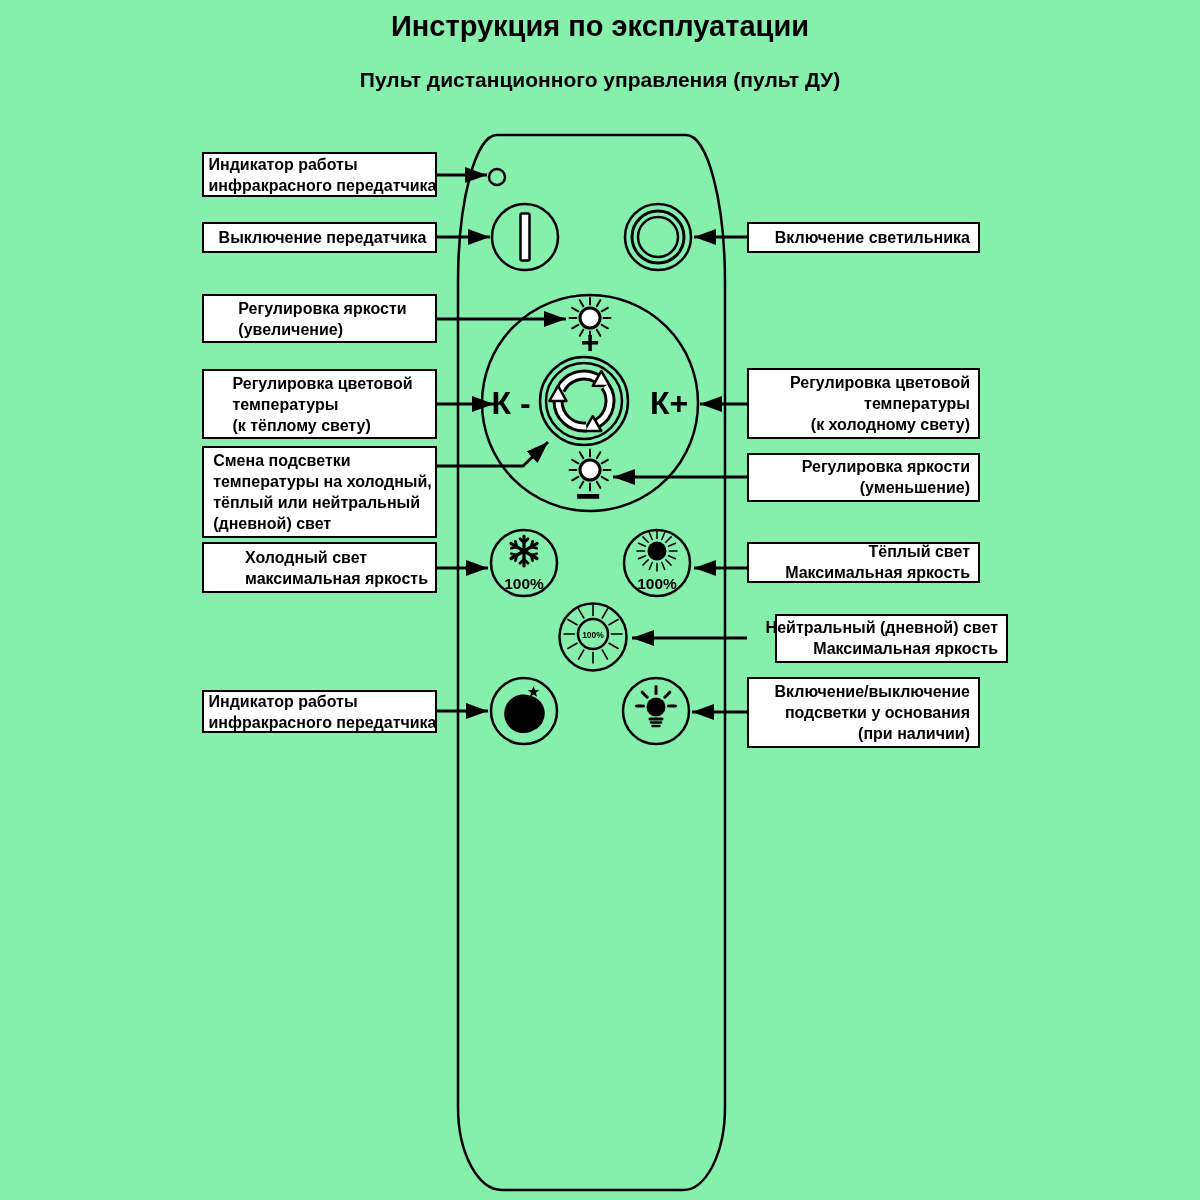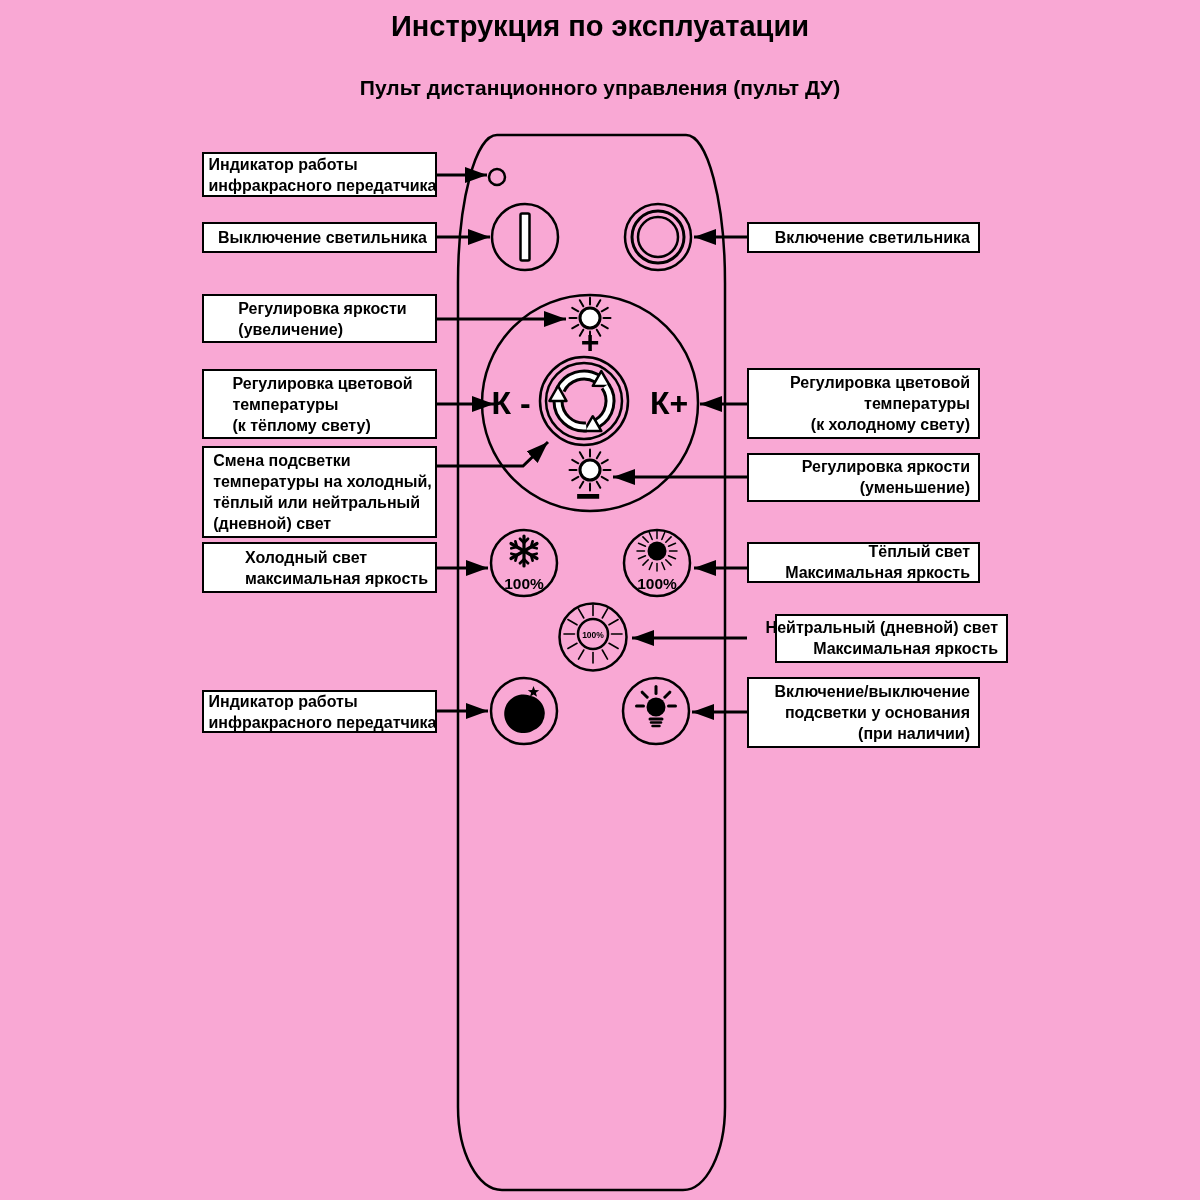--- a/index.html
+++ b/index.html
@@ -1,20 +1,20 @@
 <!DOCTYPE html>
 <html><head>
 <meta charset="utf-8">
 <style>
   html,body{margin:0;padding:0;background:#ffffff;}
-  .canvas{position:relative;width:1200px;height:1200px;background:#f9a8d4;
+  .canvas{position:relative;width:1200px;height:1200px;background:#86efac;
           font-family:"Liberation Sans",sans-serif;color:#000;overflow:hidden;}
   .title{position:absolute;top:10px;left:0;width:100%;text-align:center;
          font-size:29px;font-weight:bold;}
-  .subtitle{position:absolute;top:76px;left:0;width:100%;text-align:center;
+  .subtitle{position:absolute;top:68px;left:0;width:100%;text-align:center;
             font-size:21px;font-weight:bold;}
   .label-box{position:absolute;box-sizing:border-box;border:2.5px solid #000;
              background:#fff;display:flex;align-items:center;
              font-size:16px;font-weight:bold;line-height:21px;white-space:pre;}
   .label-box.left{left:202px;width:235px;justify-content:center;padding:1px 2px 1px 8px;}
   .label-box.right{left:747px;width:233px;justify-content:flex-end;padding:1px 8px 2px 2px;text-align:right;}
   svg.overlay{position:absolute;top:0;left:0;}
   svg text{font-family:"Liberation Sans",sans-serif;font-weight:bold;fill:#000;}
   .stroke{fill:none;stroke:#000;stroke-width:2.5;}
   .connector{fill:none;stroke:#000;stroke-width:3;}
@@ -24,21 +24,21 @@
 </style>
 </head>
 <body>
 
 <div class="canvas">
   <div class="title">Инструкция по эксплуатации</div>
   <div class="subtitle">Пульт дистанционного управления (пульт ДУ)</div>
 
   <div class="label-box left" style="top:152px;height:45px;"><span>Индикатор работы
 инфракрасного передатчика</span></div>
-  <div class="label-box left" style="top:222px;height:31px;"><span>Выключение светильника</span></div>
+  <div class="label-box left" style="top:222px;height:31px;"><span>Выключение передатчика</span></div>
   <div class="label-box left" style="top:294px;height:49px;"><span>Регулировка яркости
 (увеличение)</span></div>
   <div class="label-box left" style="top:369px;height:70px;"><span>Регулировка цветовой
 температуры
 (к тёплому свету)</span></div>
   <div class="label-box left" style="top:446px;height:92px;"><span>Смена подсветки
 температуры на холодный,
 тёплый или нейтральный
 (дневной) свет</span></div>
   <div class="label-box left" style="top:542px;height:51px;padding-left:36px;"><span>Холодный свет

